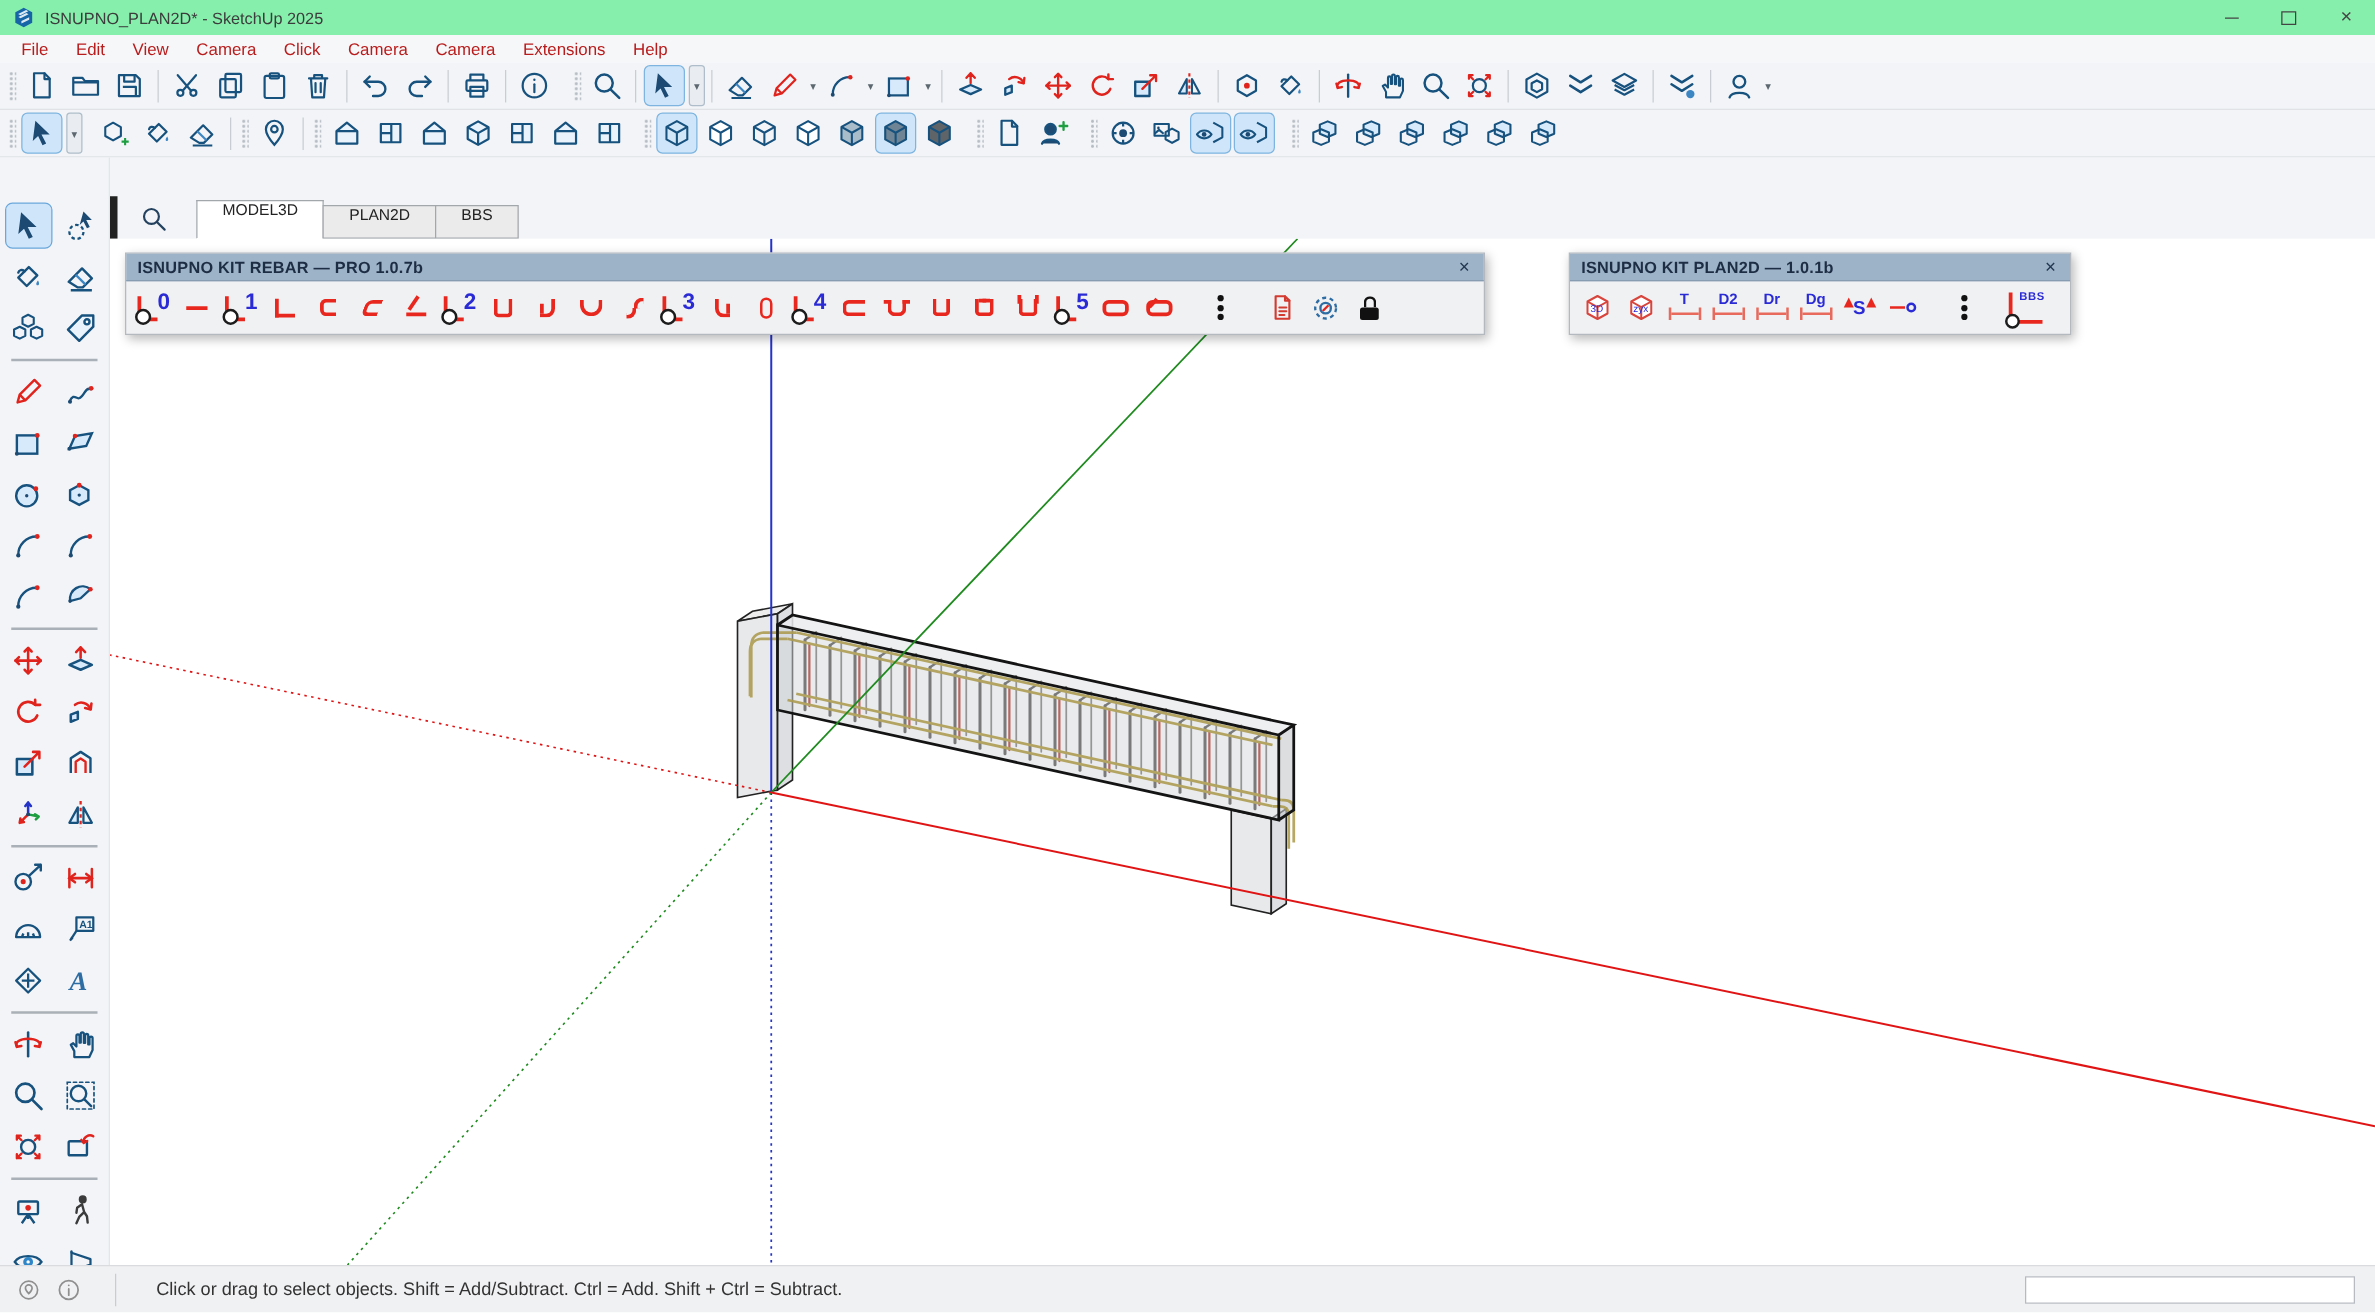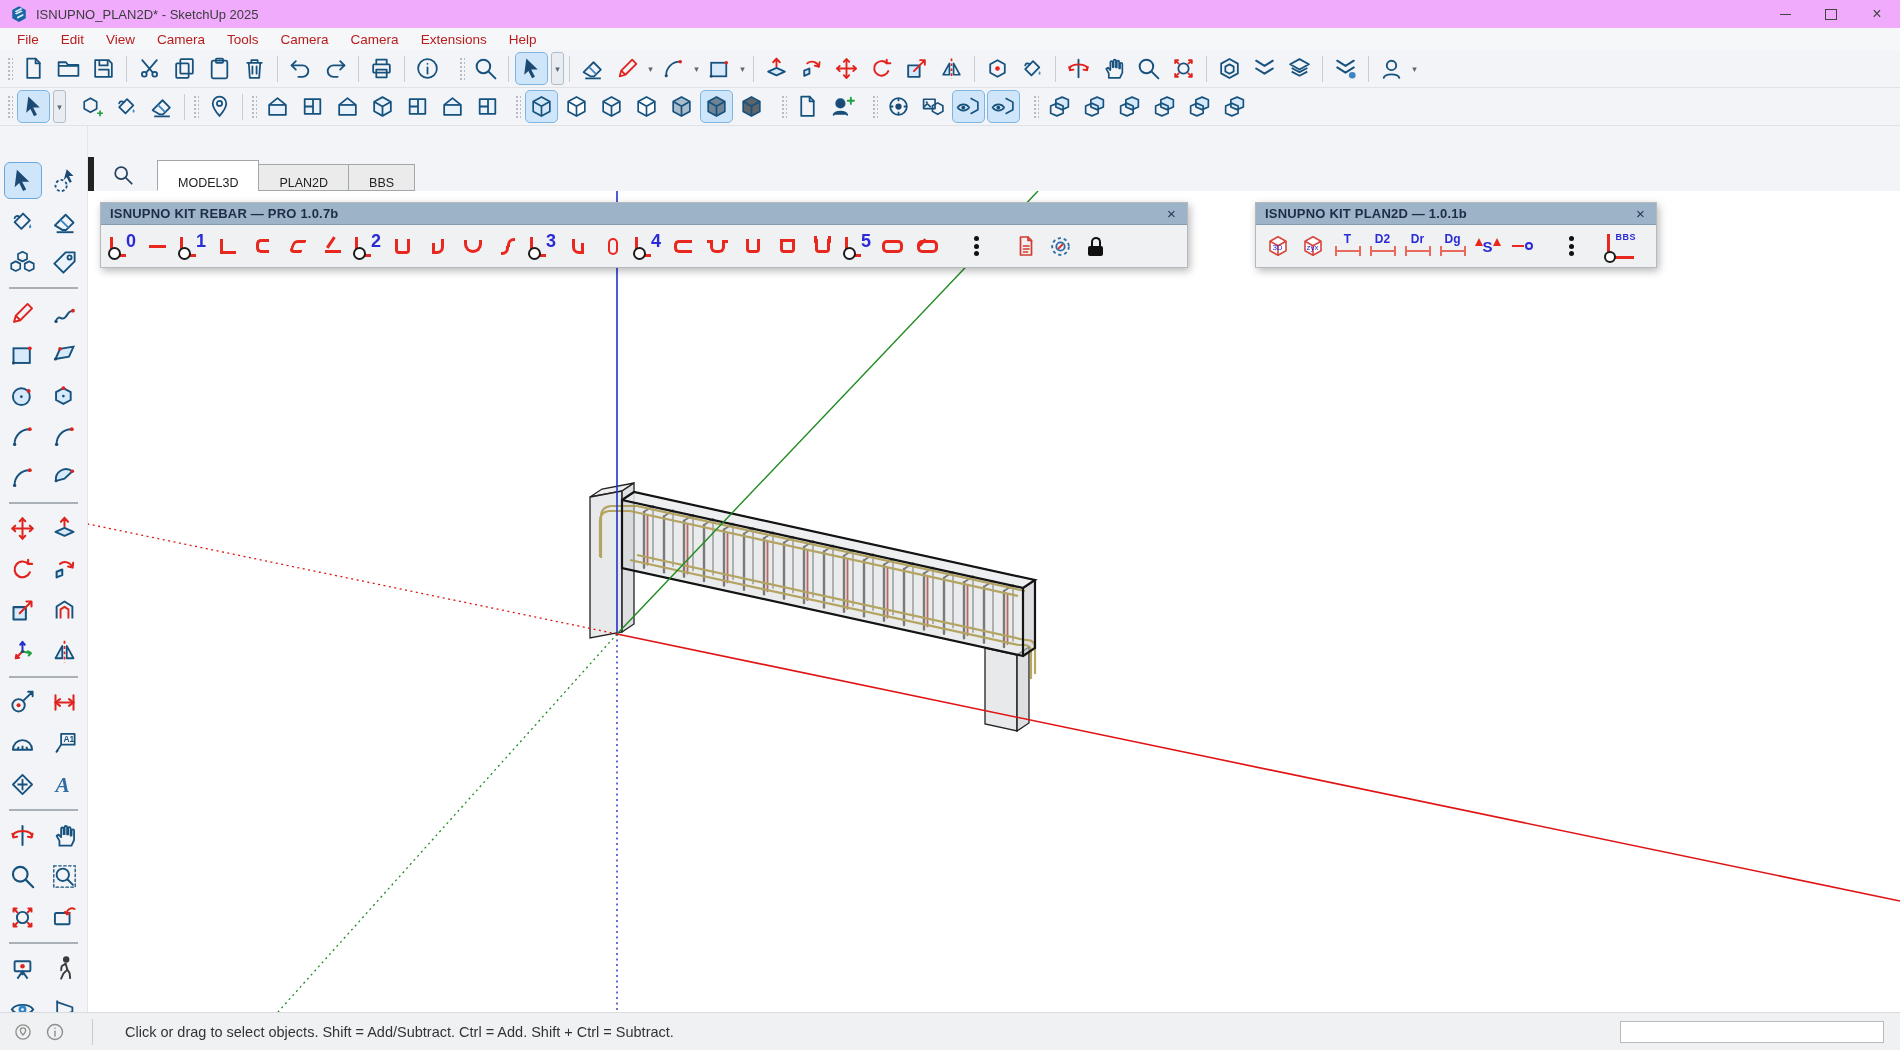--- a/index.html
+++ b/index.html
@@ -1,19 +1,19 @@
 <!DOCTYPE html>
 <html><head>
 <meta charset="utf-8">
 <style>
   html,body{margin:0;padding:0}
   body{width:1900px;height:1050px;position:relative;overflow:hidden;background:#fff;
        font-family:"Liberation Sans",sans-serif;-webkit-font-smoothing:antialiased;color:#222}
   
-  .titlebar{position:absolute;left:0;top:0;width:100%;height:28px;background:#f0abfc;
+  .titlebar{position:absolute;left:0;top:0;width:100%;height:28px;background:#86efac;
             border-bottom:2px solid #4d7c0f;display:flex;align-items:center;font-size:13px;color:#3c3c3c}
   .applogo{width:18px;height:18px;margin:0 8px 0 10px}
   .winbtns{margin-left:auto;display:flex;height:100%}
   .wbtn{width:46px;height:100%;display:flex;align-items:center;justify-content:center;color:#444}
   .wmin i{display:block;width:11px;height:0;border-top:1.4px solid #444}
   .wmax i{display:block;width:10px;height:9px;border:1.3px solid #444}
   .wclose{font-size:16px}
   .menubar{position:absolute;left:0;top:28px;width:100%;height:22px;background:#f6f7f9;display:flex;
            align-items:center;padding-left:6px;font-size:13.5px}
   .menu-item{padding:2px 11px;color:#b91c1c}
@@ -46,21 +46,21 @@
         border:1px solid transparent;border-radius:6px;padding:0}
   .titem.on .pbtn{background:#cfe6fa;border-color:#6aa7dc}
   .pbtn svg{width:27px;height:27px}
   .pal-div{height:2px;background:#aab0b7;margin:6px 9px}
   .palette .titem{justify-content:center}
   
   .workbg{position:absolute;left:88px;top:126px;right:0;height:65px;background:#f2f4f7}
   .tabedge{position:absolute;left:88px;top:157px;width:6px;height:34px;background:#222}
   .tabstrip{position:absolute;left:100px;top:157px;height:34px;display:flex;align-items:flex-end}
   .tabsearch{margin:0 24px 5px 12px;width:22px;height:22px}
-  .tab{height:27px;display:flex;align-items:flex-end;padding:0 20px;font-size:12.5px;color:#222;
+  .tab{height:27px;display:flex;align-items:flex-start;padding:0 20px;font-size:12.5px;color:#222;
        background:#ebebeb;border:1px solid #a2a7ac;margin-left:-1px;box-sizing:border-box}
   .tab.on{background:#fff;height:31px;border-bottom:1px solid #fff}
   .canvas{position:absolute;left:88px;top:191px;width:1812px;height:821px;background:#fff}
   
   .float{position:absolute;background:#f0f1f3;border:1px solid #b4b9bf;box-shadow:2px 3px 8px rgba(0,0,0,.28)}
   .float-hd{height:21px;background:#9db3c8;border-bottom:1px solid #879cb1;display:flex;align-items:center;
             padding:0 9px;font-size:13px;font-weight:bold;color:#1d2d44;letter-spacing:.2px}
   .fclose{margin-left:auto;font-size:15px;font-weight:normal;color:#233850;padding:0 2px;line-height:1}
   .float-body{display:flex;align-items:center;padding:4px 5px;gap:2px}
   .rbtn{min-width:33px;height:34px;display:flex;align-items:center;justify-content:center;background:transparent;
@@ -608,21 +608,21 @@
     <span class="wbtn wclose">×</span>
   </div>
 </div>
 
 <div class="menubar">
 
 <span class="menu-item"><span>File</span></span>
     <span class="menu-item"><span>Edit</span></span>
     <span class="menu-item"><span>View</span></span>
     <span class="menu-item"><span>Camera</span></span>
-    <span class="menu-item"><span>Tools</span></span>
+    <span class="menu-item"><span>Click</span></span>
     <span class="menu-item"><span>Camera</span></span>
     <span class="menu-item"><span>Camera</span></span>
     <span class="menu-item"><span>Extensions</span></span>
     <span class="menu-item"><span>Help</span></span>
   </div>
 
 <div class="tbrow" id="tb1">
   <i class="grip"></i>
   <div class="tgl">
       <span class="titem">

